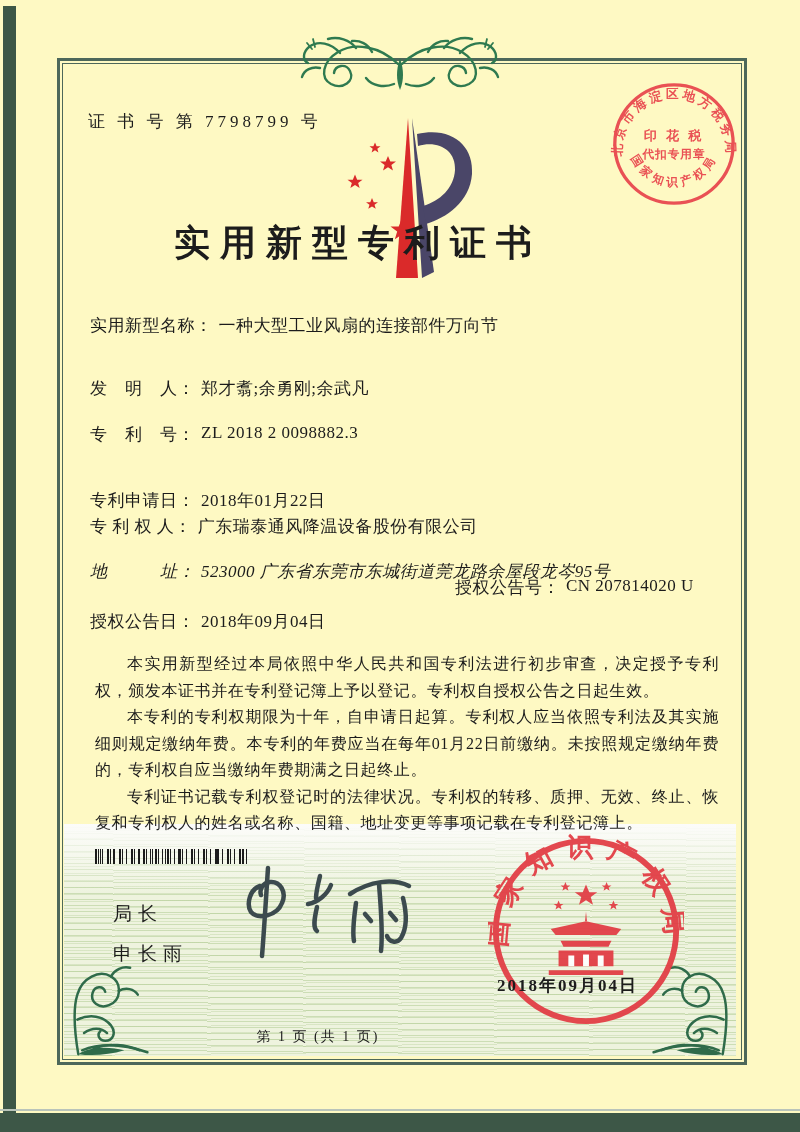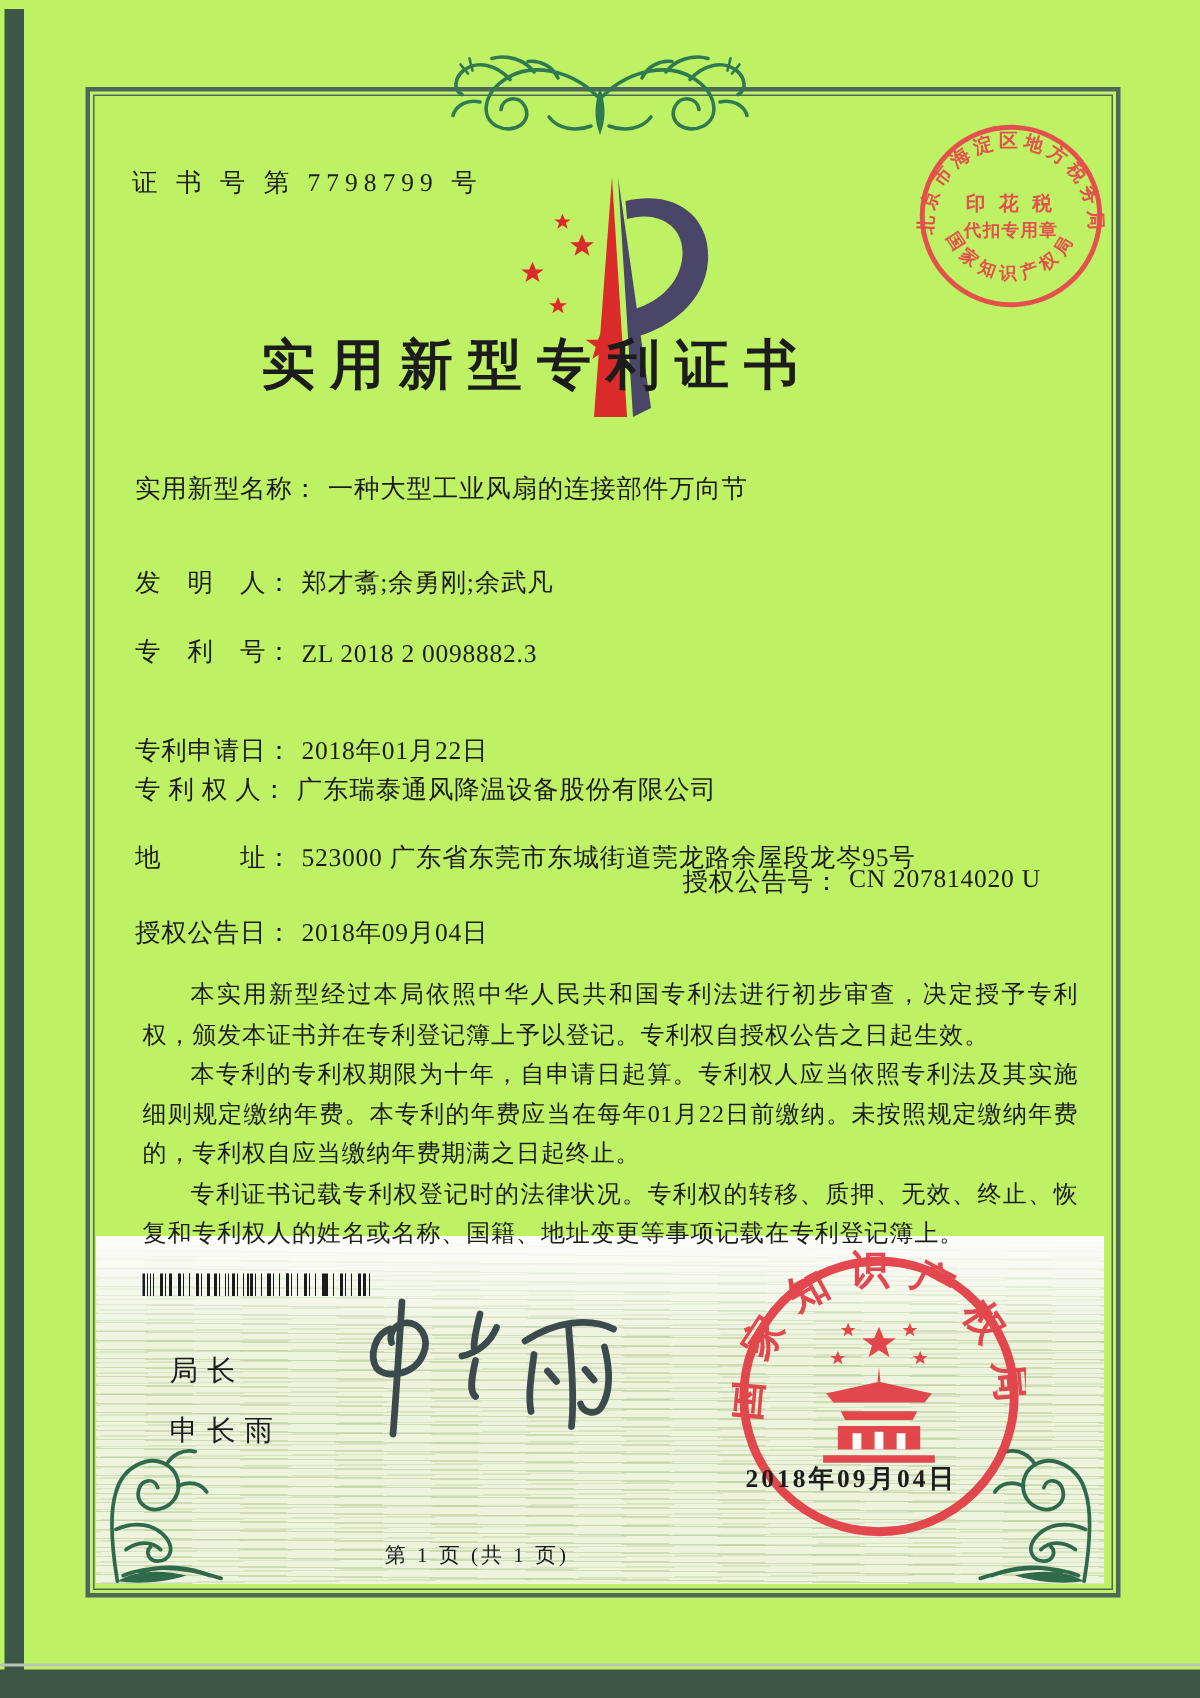--- a/index.html
+++ b/index.html
@@ -1,18 +1,18 @@
 <!DOCTYPE html>
 <html><head>
 <meta charset="utf-8">
 <style>
   html,body{margin:0;padding:0;background:#e9e9e6;}
   #canvas{
     position:relative;width:800px;height:1132px;margin:0 auto;
-    background:#bef264;overflow:hidden;
+    background:#fef9c3;overflow:hidden;
     font-family:"Liberation Serif","DejaVu Serif",serif;color:#1c1c1c;
   }
   .scan-edge{position:absolute;background:#3d5747;}
   #edge-left{left:3px;top:6px;width:13px;height:1126px;}
   #edge-bottom{left:0;bottom:0;width:800px;height:19px;}
   #edge-bottom-line{position:absolute;left:0;bottom:21px;width:800px;height:2px;background:#b9c4ba;}
 
   
   #frame{position:absolute;left:57px;top:58px;width:684px;height:1001px;
     border:3px solid #4d685a;z-index:2;pointer-events:none;}
@@ -31,24 +31,24 @@
 
   #cert-no{left:88px;top:110px;font-size:17px;letter-spacing:4px;}
   #title{left:0;top:219px;width:716px;text-align:center;font-size:36px;font-weight:700;
     letter-spacing:10px;}
 
   .field-row{left:90px;display:flex;font-size:17px;letter-spacing:.5px;white-space:pre;}
   .field-label{flex:none;}
   .field-value{margin-left:6px;}
   #row-name{top:314px;}
   #row-inventor{top:377px;}
-  #row-patentno{top:423px;font-family:"Liberation Serif","DejaVu Sans Mono",serif;align-items:flex-end;}
+  #row-patentno{top:423px;font-family:"Liberation Serif","DejaVu Sans Mono",serif;}
   #row-filing{top:469px;margin-top:20px;}
   #row-patentee{top:515px;}
-  #row-address{top:560px;}
+  #row-address{top:560px;font-style:italic;}
   #row-grantdate{top:610px;}
   #row-grantno{top:576px;left:455px;}
 
   #paragraphs{left:95px;top:651px;width:624px;font-size:16px;line-height:26.5px;
     text-align:justify;letter-spacing:.6px;}
   #paragraphs p{margin:0;text-indent:2em;}
 
   #barcode{left:95px;top:849px;width:152px;height:15px;z-index:4;
     background:
       repeating-linear-gradient(90deg,#1b1b1b 0 2px,rgba(0,0,0,0) 2px 3px,#1b1b1b 3px 4px,rgba(0,0,0,0) 4px 7px,#1b1b1b 7px 8px,rgba(0,0,0,0) 8px 12px),

